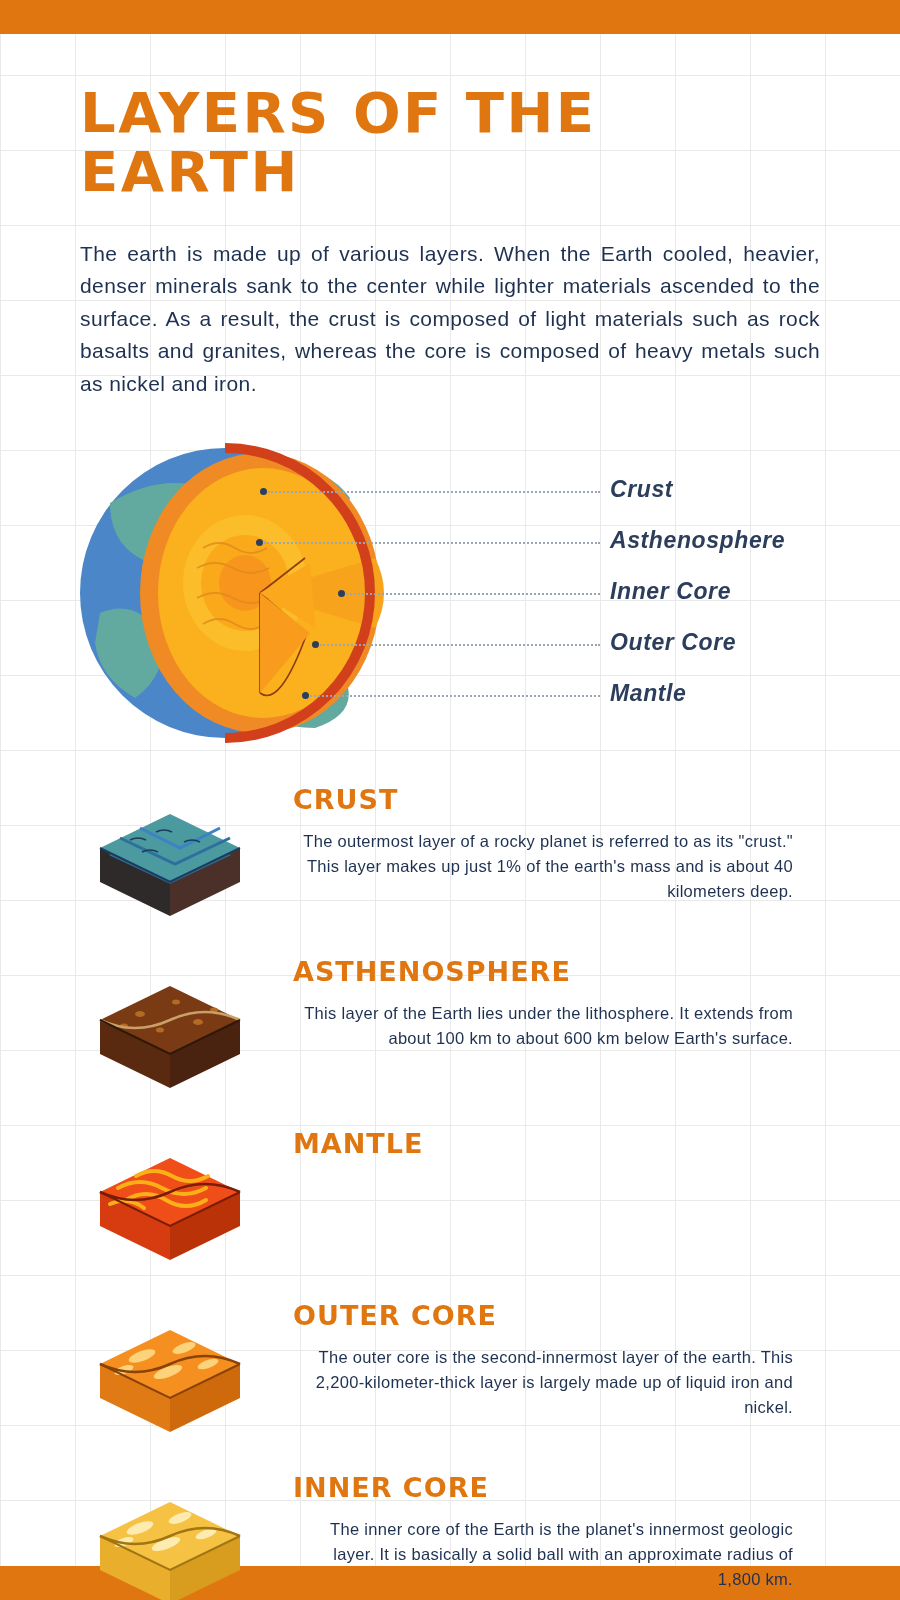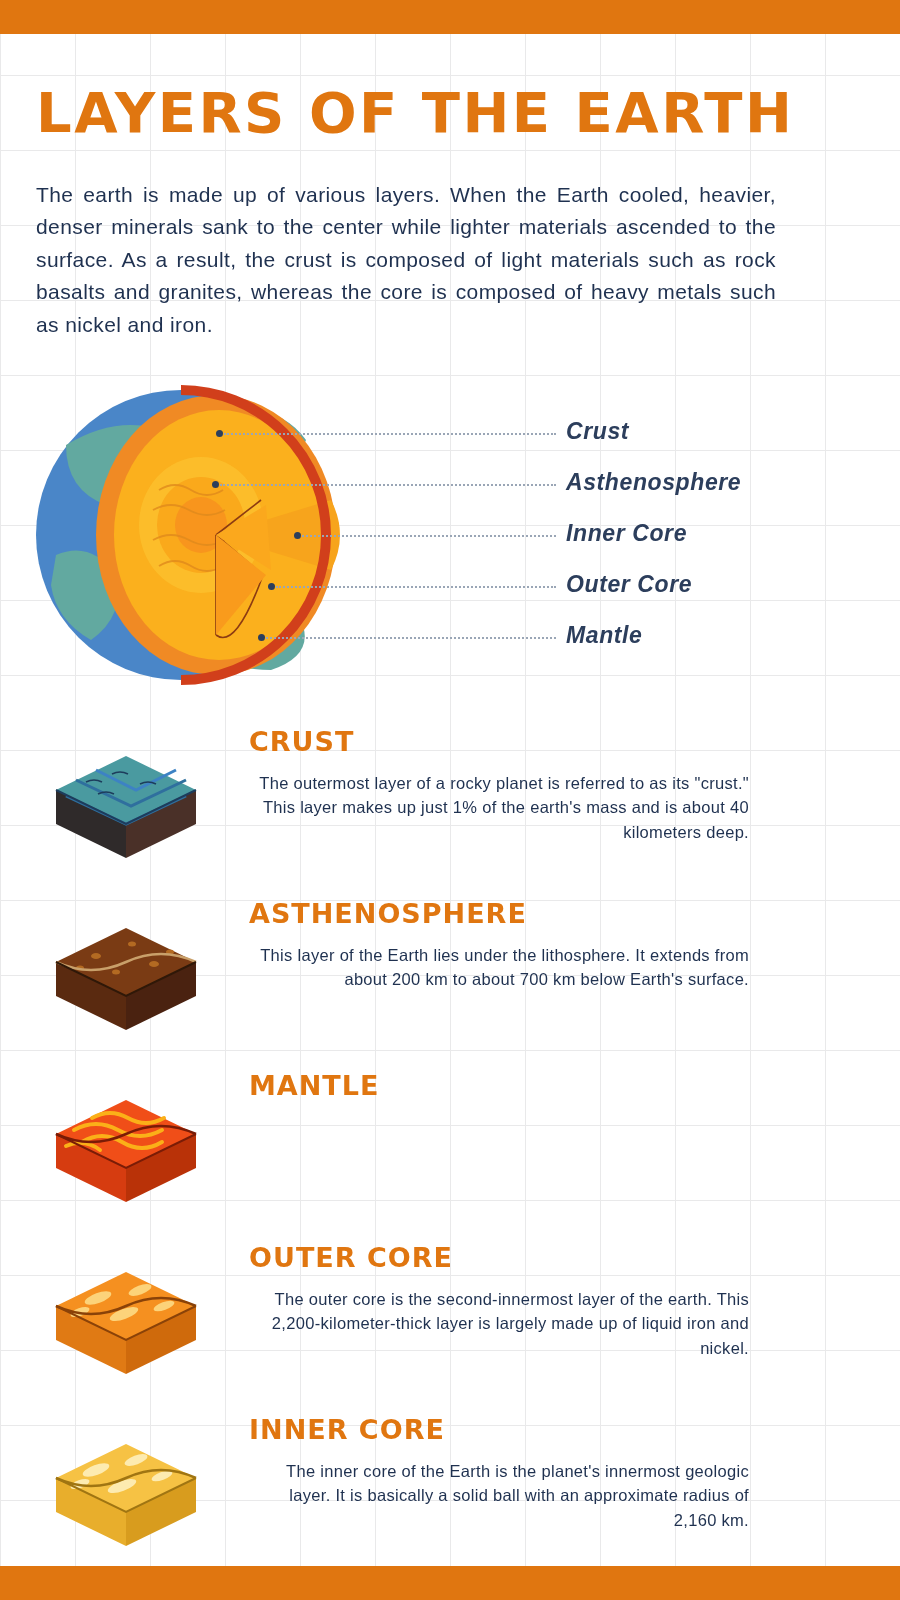--- a/index.html
+++ b/index.html
@@ -35,21 +35,21 @@
     bottom: 0; left: 0;
     width: 900px;
     height: 34px;
     background: #e07610;
   }
   .content {
     position: absolute;
     top: 34px; left: 0;
     width: 900px;
     height: 1392px;
-    padding: 0 36px;
+    padding: 0 80px;
     box-sizing: border-box;
     border-radius: 28px;
   }
   .title {
     margin: 50px 0 0 0;
     font-size: 56px;
     font-weight: 800;
     letter-spacing: 2.5px;
     color: #e07610;
     font-family: "DejaVu Sans", sans-serif;
@@ -275,21 +275,21 @@
                 <ellipse cx="80" cy="56" rx="4" ry="2.5"></ellipse>
               <ellipse cx="44" cy="52" rx="4" ry="2.5"></ellipse>
                 <ellipse cx="134" cy="36" rx="4" ry="2.5"></ellipse>
             </g>
             <path d="M20 46 q35 16 70 0 q35 -16 70 0" fill="none" stroke="#c9a06a" stroke-width="2.5"></path>
             <path d="M20 46 L90 80 L160 46" fill="none" stroke="#2f1808" stroke-width="2"></path>
           </svg>
         </div>
         <div class="sec-text">
           <h2 class="sec-title">ASTHENOSPHERE</h2>
-          <p class="sec-body">This layer of the Earth lies under the lithosphere. It extends from about 200 km to about 700 km below Earth's surface.</p>
+          <p class="sec-body">This layer of the Earth lies under the lithosphere. It extends from about 100 km to about 600 km below Earth's surface.</p>
         </div>
       </div>
 
       <div class="section">
         <div class="slab">
           <svg width="180" height="120" viewBox="0 0 180 120">
             <path d="M20 46 L90 12 L160 46 L90 80 Z" fill="#f04e18"></path>
             <path d="M20 46 L20 80 L90 114 L90 80 Z" fill="#d63c10"></path>
             <path d="M90 80 L90 114 L160 80 L160 46 Z" fill="#b93208"></path>
             <g stroke="#fbb018" stroke-width="4" fill="none" stroke-linecap="round">
@@ -342,19 +342,19 @@
               <ellipse cx="86" cy="54" rx="15" ry="5" transform="rotate(-20 86 54)"></ellipse>
               <ellipse cx="126" cy="44" rx="11" ry="4" transform="rotate(-20 126 44)"></ellipse>
               <ellipse cx="44" cy="52" rx="10" ry="4" transform="rotate(-20 44 52)"></ellipse>
             </g>
             <path d="M20 46 q35 16 70 0 q35 -16 70 0" fill="none" stroke="#a07512" stroke-width="2.5"></path>
             <path d="M20 46 L90 80 L160 46" fill="none" stroke="#a07512" stroke-width="2"></path>
           </svg>
         </div>
         <div class="sec-text">
           <h2 class="sec-title">INNER CORE</h2>
-          <p class="sec-body">The inner core of the Earth is the planet's innermost geologic layer. It is basically a solid ball with an approximate radius of 2,160 km.</p>
+          <p class="sec-body">The inner core of the Earth is the planet's innermost geologic layer. It is basically a solid ball with an approximate radius of 1,800 km.</p>
         </div>
       </div>
 
     </div>
   </div>
 </div>
 
 </body></html>

